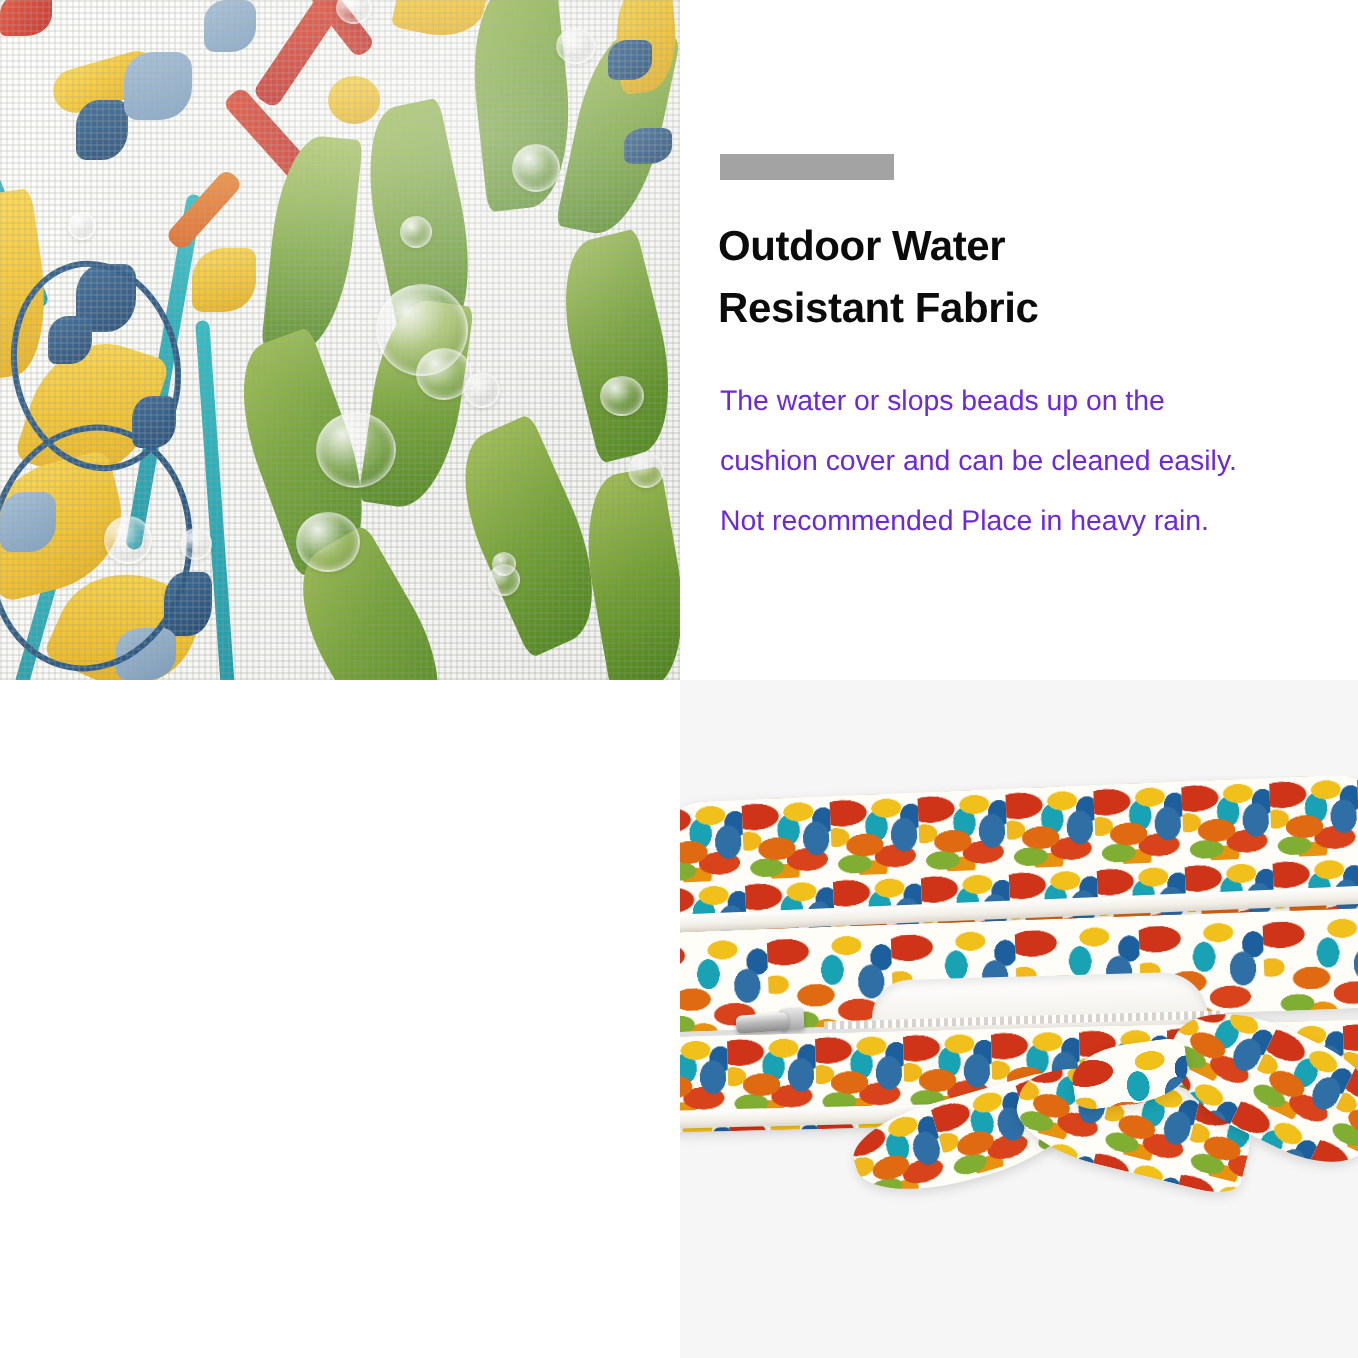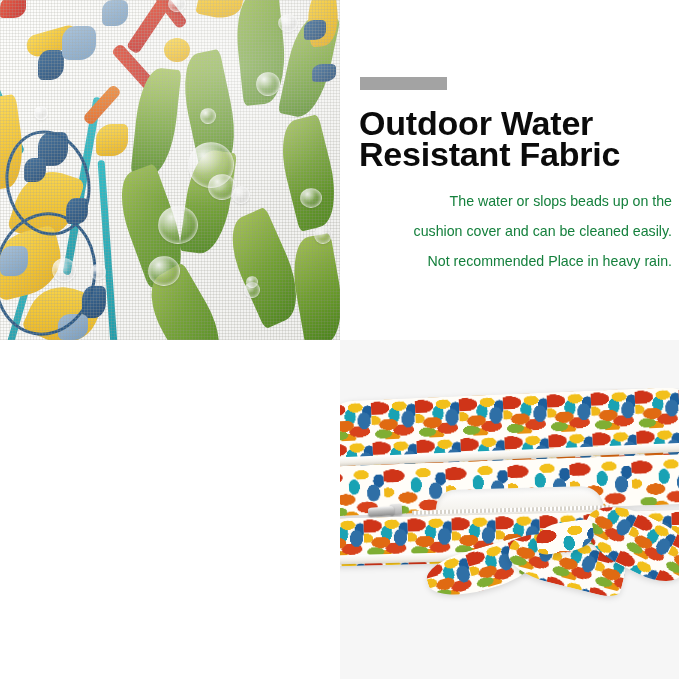--- a/index.html
+++ b/index.html
@@ -35,37 +35,36 @@
     position: absolute;
     width: 87px;
     height: 13px;
     background: #a3a3a3;
   }
   .q-tr .accent-bar { left: 20px;  top: 77px; }
 
   .headline {
     position: absolute;
     margin: 0;
-    font-size: 34px;
+    font-size: 21px;
     font-weight: bold;
     line-height: 31px;
     letter-spacing: -0.2px;
     color: #0b0b0b;
     white-space: pre-line;
   }
   .q-tr .headline { left: 19px; top: 108px; width: 310px; }
 
   .body-copy {
     position: absolute;
     margin: 0;
     font-size: 14.2px;
     line-height: 30px;
-    color: #15803d;
+    color: #6d28d9;
     white-space: pre-line;
-    text-align: right;
   }
   .q-tr .body-copy { left: 20px; top: 186px; width: 312px; }
 
   
   .fabric {
     position: absolute;
     inset: 0;
     background: #fdfdfb;
   }
   

